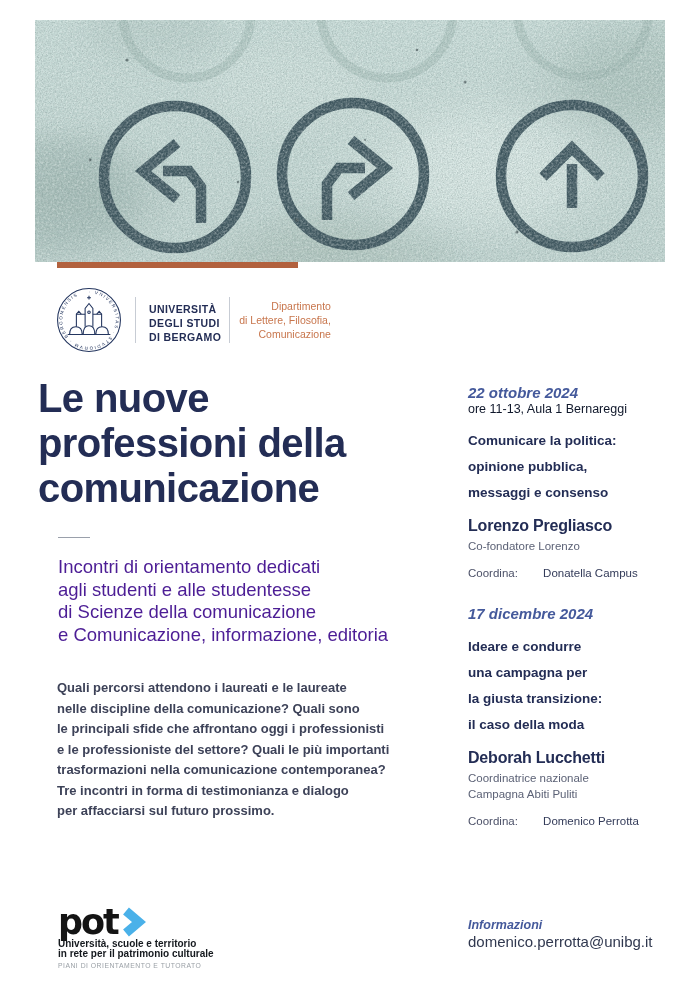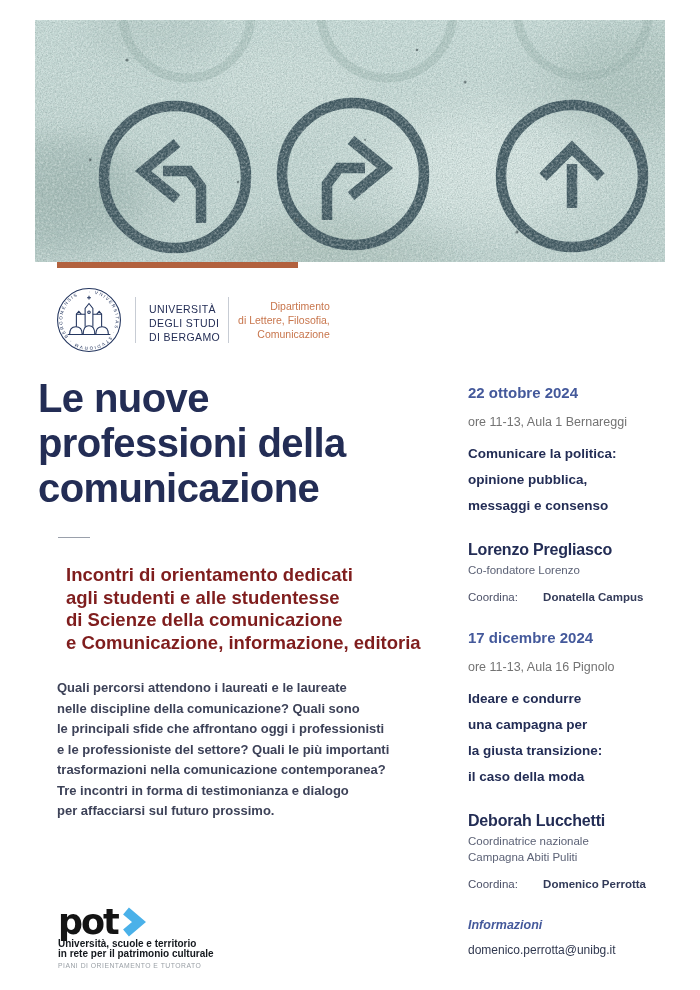--- a/index.html
+++ b/index.html
@@ -19,69 +19,69 @@
       linear-gradient(#cadeda,#c2d6d2);
   }
   .hero svg{display:block;}
   
   .accent-bar{position:absolute;left:57px;top:262px;width:241px;height:6px;background:var(--accent-bar,#b2613e);}
   
   .brand{position:absolute;left:56px;top:287px;display:flex;align-items:center;}
   .brand-sep{width:1px;height:46px;background:#c7ccd4;}
   .uni-name{
     margin:5px 8px 0 9px;padding-left:9px;white-space:pre-line;
-    font-size:10.5px;line-height:14px;font-weight:400;letter-spacing:.4px;
+    font-size:10.5px;line-height:14px;font-weight:700;letter-spacing:.4px;
     color:var(--title-navy,#232d55);
   }
   .uni-name{margin-left:13px;padding-left:0;}
   .brand .brand-sep:first-of-type{margin-left:13px;}
   .dept{
     margin-left:9px;white-space:pre-line;
     font-size:10.5px;line-height:14px;font-weight:400;
     color:var(--department-orange,#c8764d);
     text-align:right;
   }
   .brand-sep + .dept{margin-left:9px;}
   
   .page-title{
     position:absolute;left:38px;top:376px;width:420px;margin:0;
     font-size:40px;line-height:45px;font-weight:800;letter-spacing:-.6px;
     white-space:pre-line;color:var(--title-navy,#232d55);
   }
   .title-rule{position:absolute;left:58px;top:537px;width:32px;height:1px;background:#9aa0ab;}
   .subtitle{
-    position:absolute;left:57px;top:555px;width:430px;margin:9px;
-    font-size:18.5px;line-height:22.5px;font-weight:700;white-space:pre-line;color:#7f1d1d;
+    position:absolute;left:57px;top:555px;width:430px;margin:1px;
+    font-size:18.5px;line-height:22.5px;font-weight:400;white-space:pre-line;color:#4c1d95;
   }
   .intro{
     position:absolute;left:57px;top:678px;width:420px;margin:0;
     font-size:13px;line-height:20.5px;font-weight:700;white-space:pre-line;color:var(--body-text,#3d4258);
   }
   
   .events{position:absolute;left:468px;top:384px;width:210px;}
   .event + .event{margin-top:26px;}
-  .event-date{font-size:15px;font-weight:800;color:var(--date-blue,#44599b);}
-  .event-meta{margin-top:14px;font-size:12.5px;color:#737373;}
+  .event-date{font-size:15px;font-weight:800;color:var(--date-blue,#44599b);font-style:italic;}
+  .event-meta{margin-top:1px;font-size:12.5px;color:#0f172a;}
   .event-title{margin:12px 0 0;font-size:13.5px;line-height:26px;font-weight:700;white-space:pre-line;color:var(--title-navy,#232d55);}
-  .event-speaker{margin-top:22px;font-size:16px;font-weight:800;letter-spacing:-.2px;color:var(--title-navy,#232d55);}
+  .event-speaker{margin-top:11px;font-size:16px;font-weight:800;letter-spacing:-.2px;color:var(--title-navy,#232d55);}
   .event-role{margin-top:3px;font-size:11.5px;line-height:16px;white-space:pre-line;color:#5c6276;}
   .event-coordina{margin-top:13px;font-size:11.5px;color:#4c5168;}
-  .event-coordina .coord-name{font-weight:700;color:#333b59;padding-left:22px;}
+  .event-coordina .coord-name{font-weight:400;color:#333b59;padding-left:22px;}
   
   .pot{position:absolute;left:58px;top:905px;}
   .pot-row{display:flex;align-items:center;gap:4px;}
   .pot-word{
     font-family:"DejaVu Sans",sans-serif;font-size:35px;line-height:34px;
     font-weight:800;letter-spacing:-2px;color:#141414;
   }
   .pot-tagline{margin-top:0;font-size:10px;line-height:10px;font-weight:700;white-space:pre-line;color:#15191e;}
   .pot-subline{margin-top:3px;font-size:6.8px;letter-spacing:.5px;color:#9aa0a6;}
   .footer-info{position:absolute;left:468px;top:918px;}
   .info-label{font-size:12.5px;font-weight:700;color:var(--date-blue,#44599b);font-style:italic;}
-  .info-email{display:block;margin-top:11px;font-size:12px;color:#30384f;text-decoration:none;cursor:pointer;}
+  .info-email{display:block;margin-top:1px;font-size:15px;color:#30384f;text-decoration:none;cursor:pointer;}
 </style>
 </head>
 <body>
 
 <div class="page">
 
   <div class="hero">
     <svg width="630" height="242" viewBox="0 0 630 242">
       <defs>
         <filter id="blurM">
@@ -206,21 +206,20 @@
       <div class="event-speaker">Lorenzo Pregliasco</div>
       <div class="event-role">Co-fondatore Lorenzo</div>
       <div class="event-coordina">
         <span>Coordina:</span>
         <span class="coord-name">Donatella Campus</span>
       </div>
     </section>
 
     <section class="event">
       <div class="event-date">17 dicembre 2024</div>
-      <div class="event-meta">ore 11-13, Aula 16 Pignolo</div>
       <h3 class="event-title">Ideare e condurre
 una campagna per
 la giusta transizione:
 il caso della moda</h3>
       <div class="event-speaker">Deborah Lucchetti</div>
       <div class="event-role">Coordinatrice nazionale
 Campagna Abiti Puliti</div>
       <div class="event-coordina">
         <span>Coordina:</span>
         <span class="coord-name">Domenico Perrotta</span>

